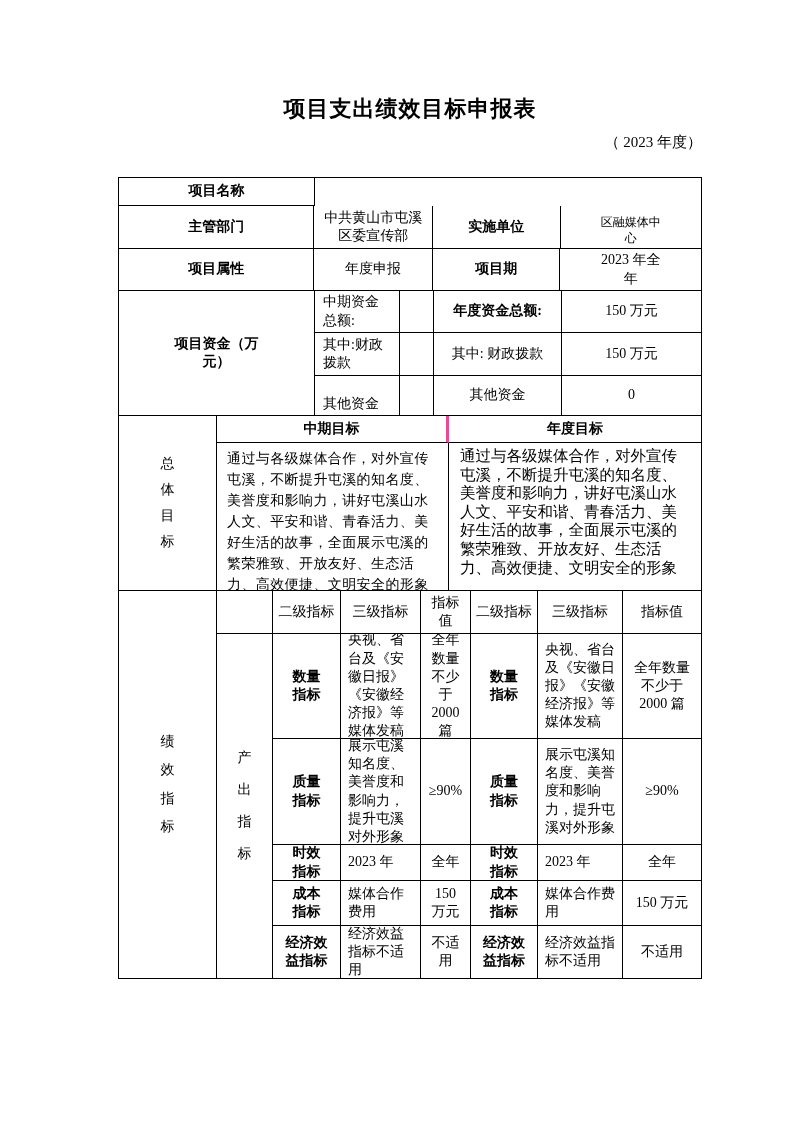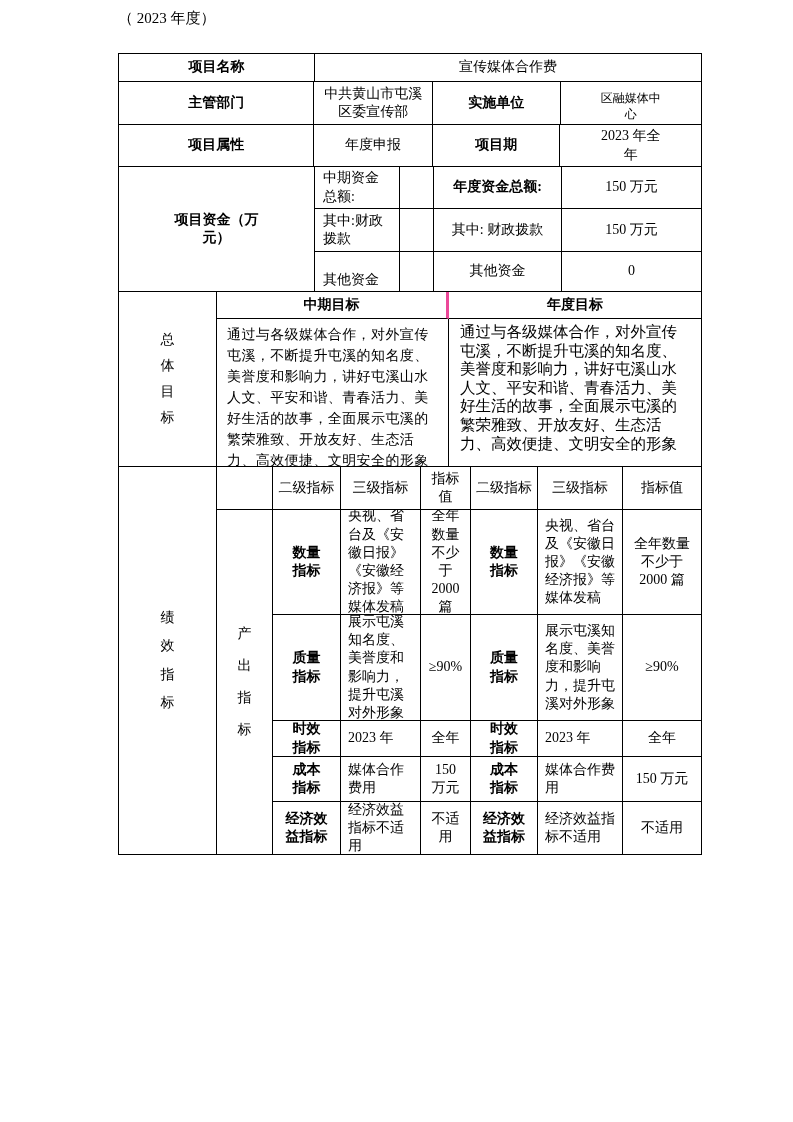--- a/index.html
+++ b/index.html
@@ -14,21 +14,21 @@
   .doc{position:absolute;left:118px;top:0;width:584px;}
   .title{
     margin-top:94px;
     text-align:center;
     font-size:22px;
     font-weight:bold;
     letter-spacing:1px;
   }
   .subtitle{
     margin-top:9px;
-    text-align:left;
+    text-align:right;
     font-size:15px;
   }
   .tbl{
     margin-top:25px;
     width:584px;
     border:1px solid #000;
     box-sizing:border-box;
     font-size:14px;
     line-height:1.3;
   }
@@ -70,27 +70,27 @@
     text-align:center;
     font-size:13px;
   }
 </style>
 </head>
 <body>
 
 <div class="page">
   <div class="doc">
 
+    <div class="title">项目支出绩效目标申报表</div>
     <div class="subtitle">（ 2023 年度）</div>
 
     <div class="tbl">
 
       <div class="row" style="height:28px">
         <div class="c bold" style="width:196px">项目名称</div>
-        <div class="c nr" style="width:386px">宣传媒体合作费</div>
       </div>
 
       <div class="row" style="height:43px">
         <div class="c bold" style="width:196px">主管部门</div>
         <div class="c pad-lr" style="width:119px">中共黄山市屯溪区委宣传部</div>
         <div class="c bold" style="width:128px">实施单位</div>
         <div class="c nr small" style="width:141px">
             <span class="wrap-narrow">区融媒体中心</span>
           </div>
       </div>

